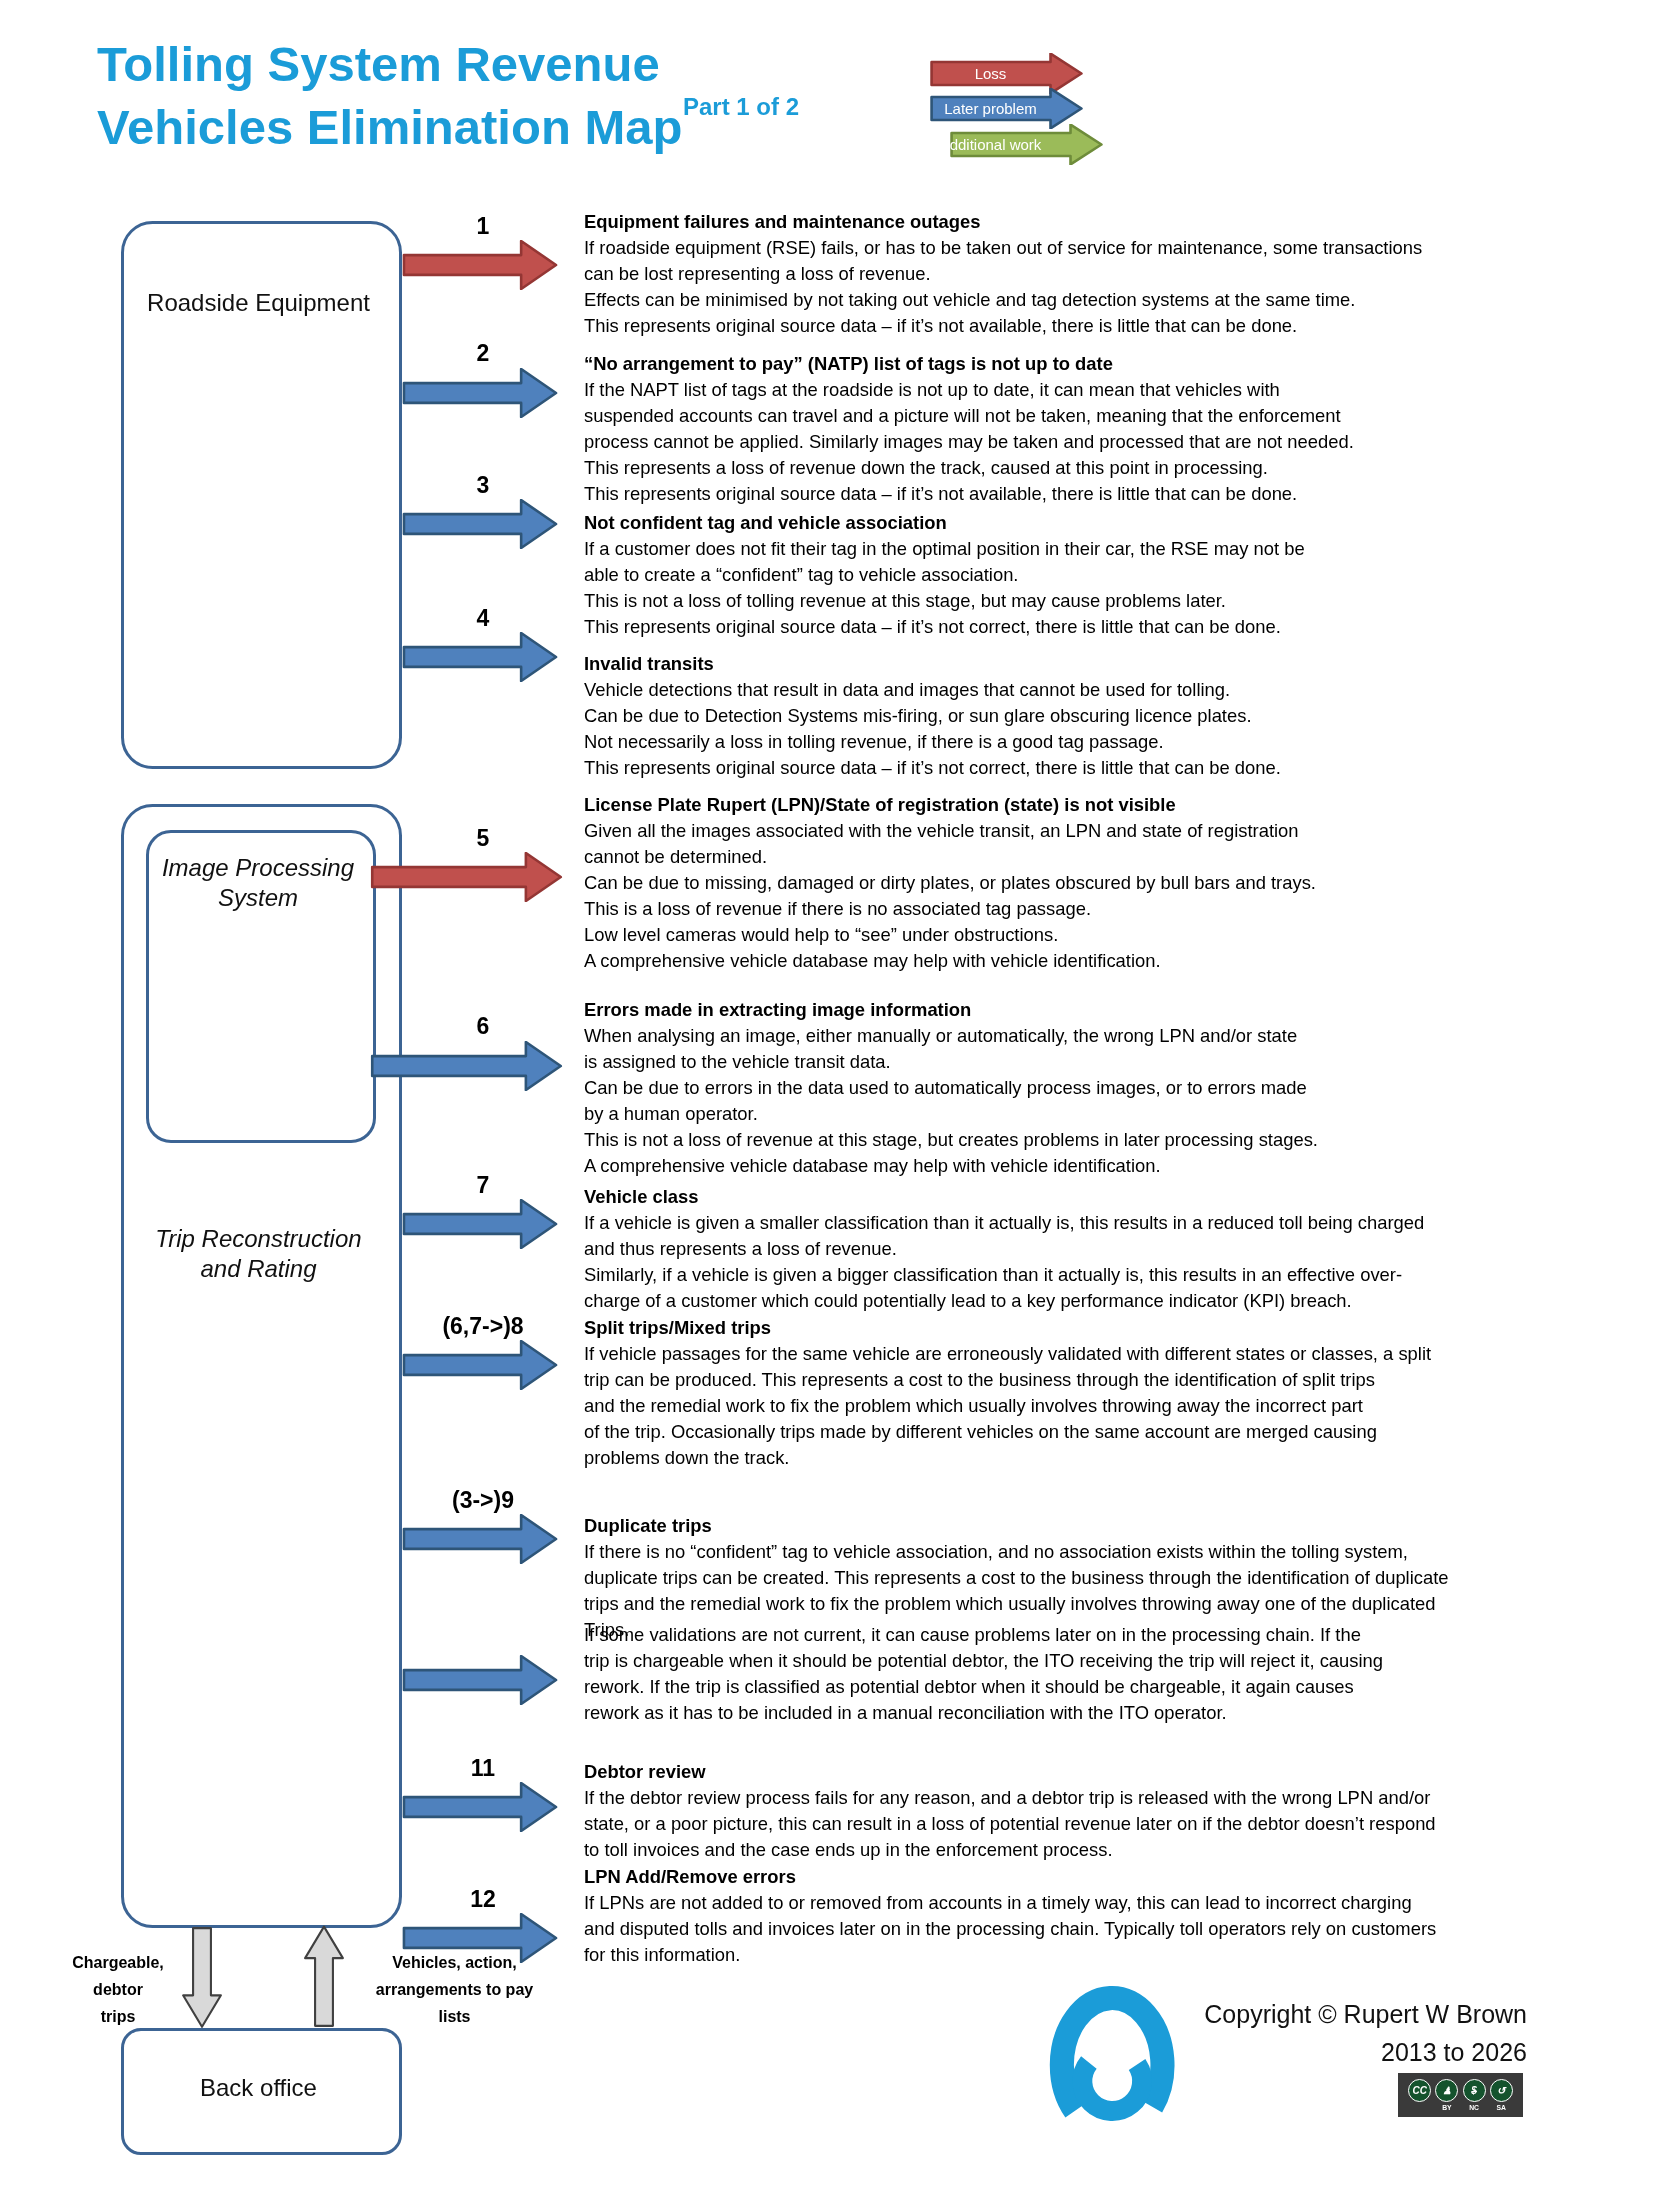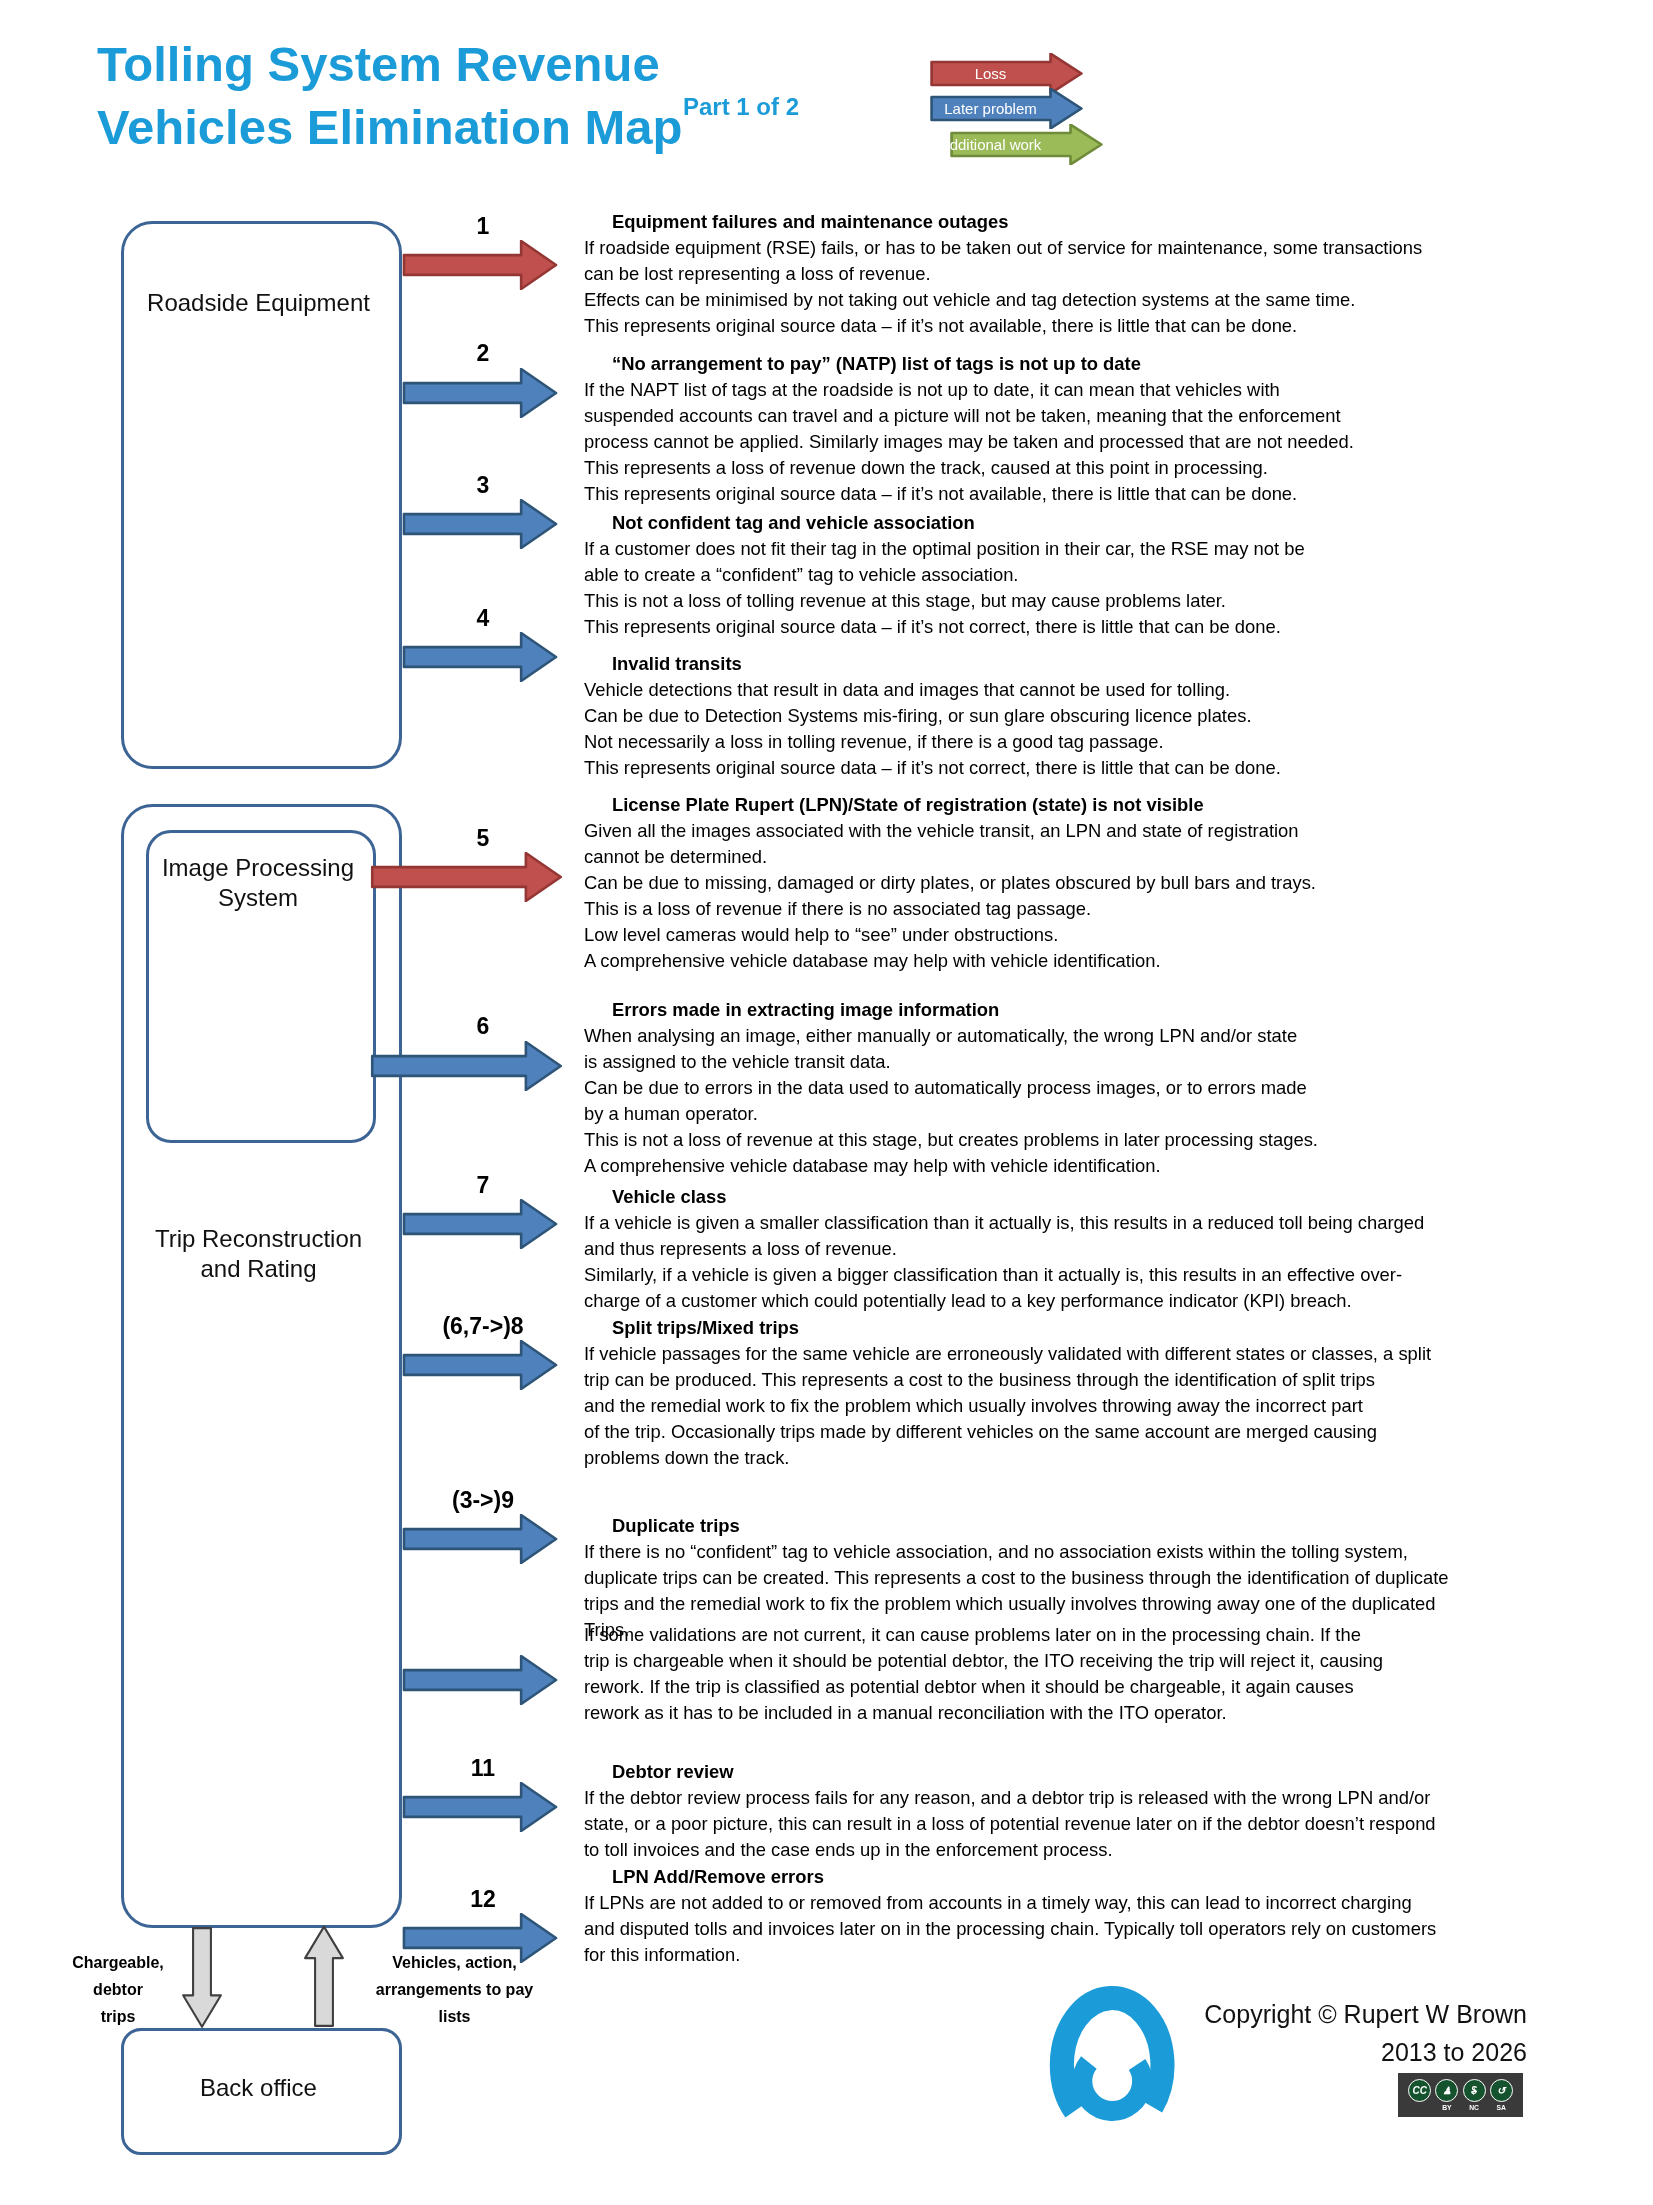--- a/index.html
+++ b/index.html
@@ -1,39 +1,39 @@
 <!DOCTYPE html>
 <html style="--title-blue: #1B9CD8; --box-border: #3C6494; --badge-bg: #3A3A3A;font-size:8.4px"><head>
 <meta charset="utf-8">
 <style>
   html,body{margin:0;padding:0;}
   body{
     width:1654px;height:2205px;position:relative;background:#ffffff;
     font-family:"Liberation Sans",sans-serif;color:#000;overflow:hidden;
   }
-  .prelines{white-space:pre-line;}
+  .prelines{white-space:pre-line;font-style:italic;}
   
   #title{position:absolute;left:97px;top:33px;font-size:49px;font-weight:bold;
          color:var(--title-blue);line-height:63px;}
   #part-label{position:absolute;left:683px;top:93px;font-size:24px;font-weight:bold;
          color:var(--title-blue);}
   
   #legend{position:absolute;left:930px;top:0;width:158px;height:179px;}
   .legend-arrow{position:absolute;left:0;width:153px;height:41px;}
   .legend-label{position:absolute;left:0;top:0;width:121px;height:41px;display:flex;
         align-items:center;justify-content:center;color:#fff;font-size:15px;}
   
   .box{position:absolute;border:3.7px solid var(--box-border);border-radius:31.5px;background:#fff;}
   .box-label{position:absolute;text-align:center;font-size:24px;line-height:30px;color:#111;}
   
   .flow-num{position:absolute;left:404px;width:158px;text-align:center;
         font-weight:bold;font-size:23px;}
   .flow-arrow{position:absolute;}
   .item-text{position:absolute;left:584px;width:1055px;}
-  .item-heading{font-weight:bold;font-size:18.4px;line-height:26px;margin-left:28px;}
+  .item-heading{font-weight:bold;font-size:18.4px;line-height:26px;}
   .item-body{font-size:18.4px;line-height:26px;white-space:pre-line;}
   
   .gray-arrow{position:absolute;}
   .flow-label{position:absolute;font-weight:bold;font-size:16px;line-height:27px;
         text-align:center;white-space:pre-line;}
   
   #copyright{position:absolute;left:1129px;top:1995px;width:398px;text-align:right;
         font-size:25px;line-height:38px;color:#111;}
   #cc-badge{position:absolute;left:1398px;top:2073px;width:125px;height:44px;
         background:var(--badge-bg);display:flex;flex-direction:column;align-items:center;

